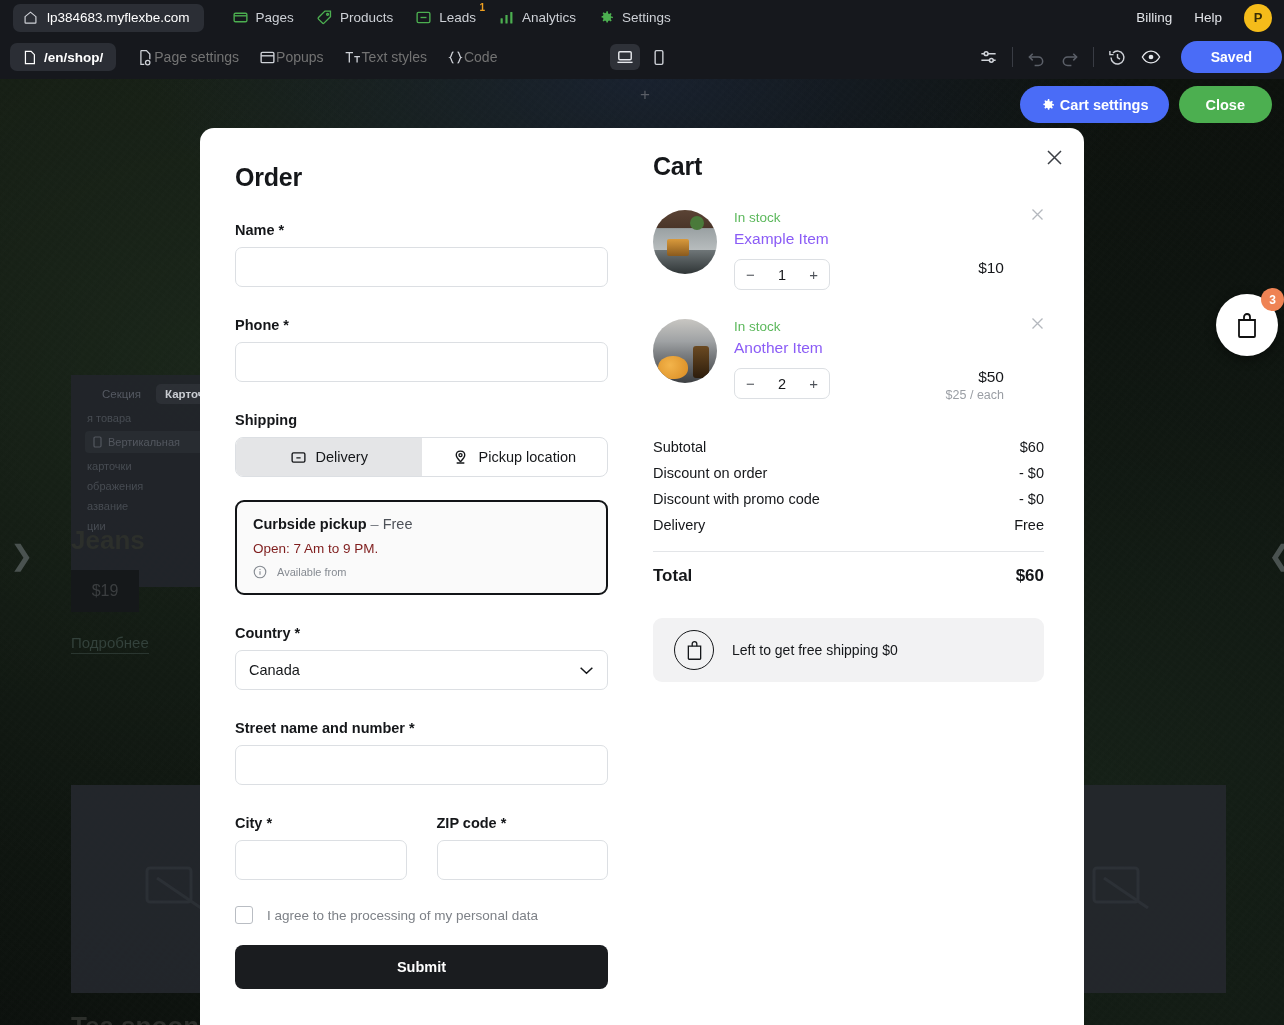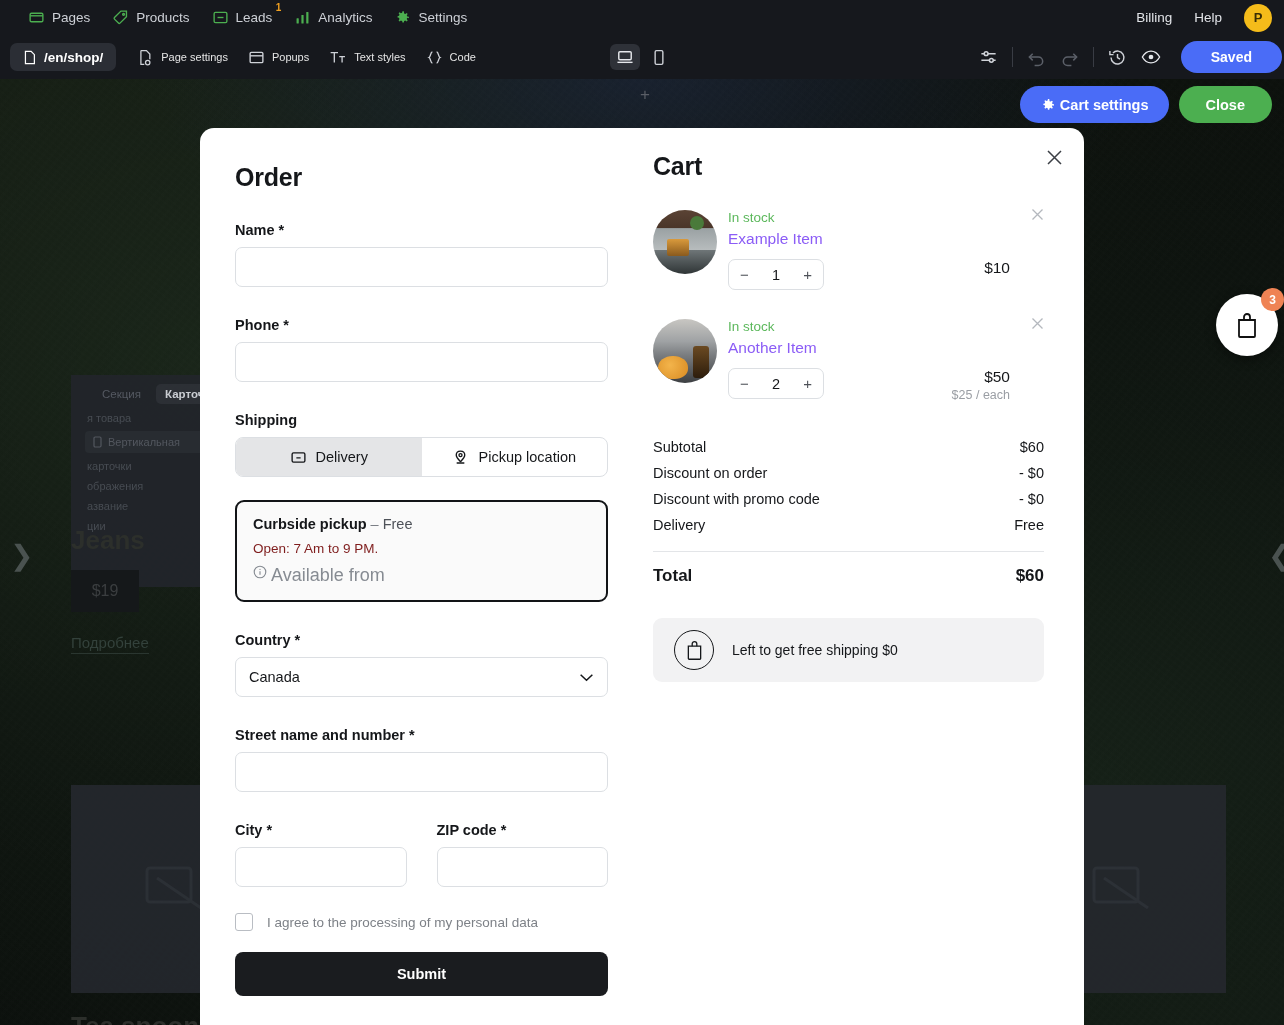--- a/index.html
+++ b/index.html
@@ -51,22 +51,22 @@
     z-index: 40;
   }
   .page-chip {
     display: flex; align-items: center; gap: 8px;
     background: #2b2e35; border-radius: 7px;
     height: 28px; padding: 0 13px; margin-left: 10px;
     color: #ffffff; font-size: 13.5px; font-weight: bold;
   }
   .sub-items { display: flex; align-items: center; gap: 20px; margin-left: 22px; }
   .sub-item {
-    display: flex; align-items: center; gap: 7px;
-    color: #e5e5e5; font-size: 11px; cursor: pointer;
+    display: flex; align-items: center; 
+    color: #737373; font-size: 14px; cursor: pointer;
   }
   .device-toggle {
     position: absolute; left: 50%; transform: translateX(-50%);
     display: flex; align-items: center; gap: 4px;
   }
   .device-btn {
     width: 30px; height: 26px; border-radius: 6px;
     display: flex; align-items: center; justify-content: center;
     color: #cfd2d8;
   }
@@ -214,22 +214,22 @@
   .pickup-card {
     margin-top: 23px; border: 2px solid #121417; border-radius: 9px;
     background: #fafafa; padding: 14px 16px 14px 16px;
   }
   .pickup-head { font-size: 14.5px; color: #15171a; }
   .pickup-head b { font-weight: bold; }
   .pickup-head .dash { color: #7b7f86; margin: 0 4px; }
   .pickup-head .free { color: #4e5259; }
   .pickup-sub { margin-top: 9px; font-size: 13.5px; color: #7f1d1d; }
   .pickup-avail {
-    margin-top: 9px; font-size: 18px; color: #868b92;
-    display: flex; gap: 4px;
+    margin-top: 9px; font-size: 11px; color: #868b92;
+    display: flex; align-items: center; gap: 10px;
   }
   .select-box {
     width: 100%; height: 40px; border: 1px solid #dcdfe3; border-radius: 7px;
     display: flex; align-items: center; justify-content: space-between;
     padding: 0 13px; font-size: 14.5px; color: #15171a; cursor: pointer;
   }
   .two-col { display: flex; gap: 30px; }
   .two-col > div { flex: 1; }
   .agree-row {
     display: flex; align-items: center; gap: 14px; margin-top: 26px;
@@ -239,21 +239,21 @@
     background: #fff; flex: none; cursor: pointer;
   }
   .agree-text { font-size: 13.5px; color: #7d8187; }
   .submit-btn {
     margin-top: 21px; width: 100%; height: 44px; background: #1a1c1f;
     color: #fff; border: none; border-radius: 8px;
     font-size: 14.5px; font-weight: bold; font-family: inherit; cursor: pointer;
   }
 
   
-  .cart-item { display: flex; gap: 11px; margin-top: 29px; }
+  .cart-item { display: flex; gap: 17px; margin-top: 29px; }
   .thumb {
     width: 64px; height: 64px; border-radius: 50%; flex: none;
     overflow: hidden; position: relative;
   }
   .thumb.t1 {
     background:
       linear-gradient(180deg,#5a4334 0%, #4a3529 28%, #9aa1a3 29%, #b7bcbd 62%, #6e7577 63%, #2f3536 100%);
   }
   .thumb.t1::after {
     content:""; position:absolute; left:22%; top:46%; width:34%; height:26%;
@@ -551,20 +551,26 @@
             <path d="M4 8 h16 v16 a1 1 0 0 1 -1 1 H5 a1 1 0 0 1 -1 -1 Z"></path>
             <path d="M9 8 V5 a3 3 0 0 1 6 0 V8"></path>
           </svg>
         </div>
         <div class="freeship-text">Left to get free shipping $0</div>
       </div>
     </div>
   </div>
 
   <div class="topbar">
+    <div class="site-chip">
+      <svg width="15" height="15" viewBox="0 0 18 18" fill="none" stroke="#cfd2d8" stroke-width="1.4">
+        <path d="M2.5 8 L9 2.6 L15.5 8 V15 a.8.8 0 0 1 -.8.8 H3.3 A.8.8 0 0 1 2.5 15 Z"></path>
+      </svg>
+      <span>lp384683.myflexbe.com</span>
+    </div>
 
     <div class="nav-items">
       <div class="nav-item">
         <svg width="17" height="17" viewBox="0 0 20 20" fill="none" stroke="#4caf50" stroke-width="1.6">
           <rect x="2.5" y="5" width="15" height="10" rx="1.6"></rect>
             <path d="M2.5 8 h15"></path>
         </svg>
         <span>Pages</span>
       </div>
       <div class="nav-item">

